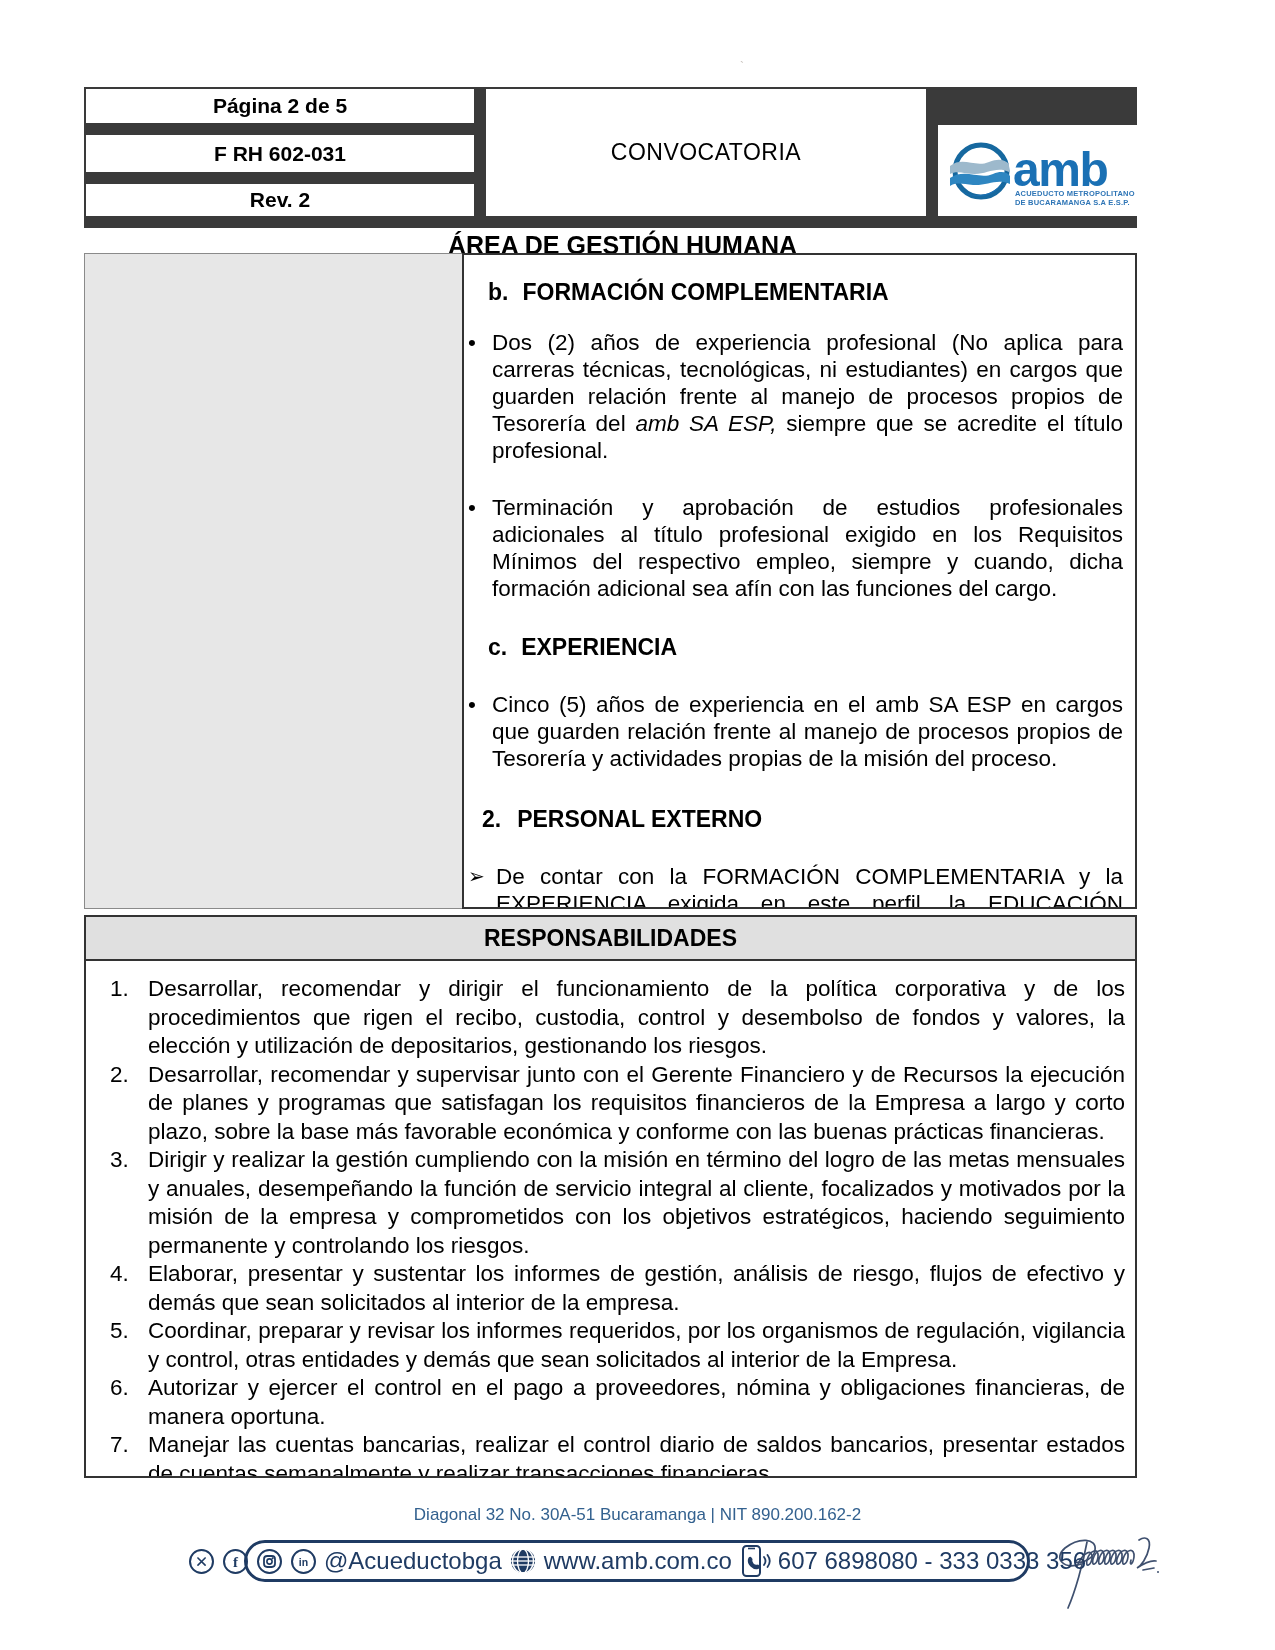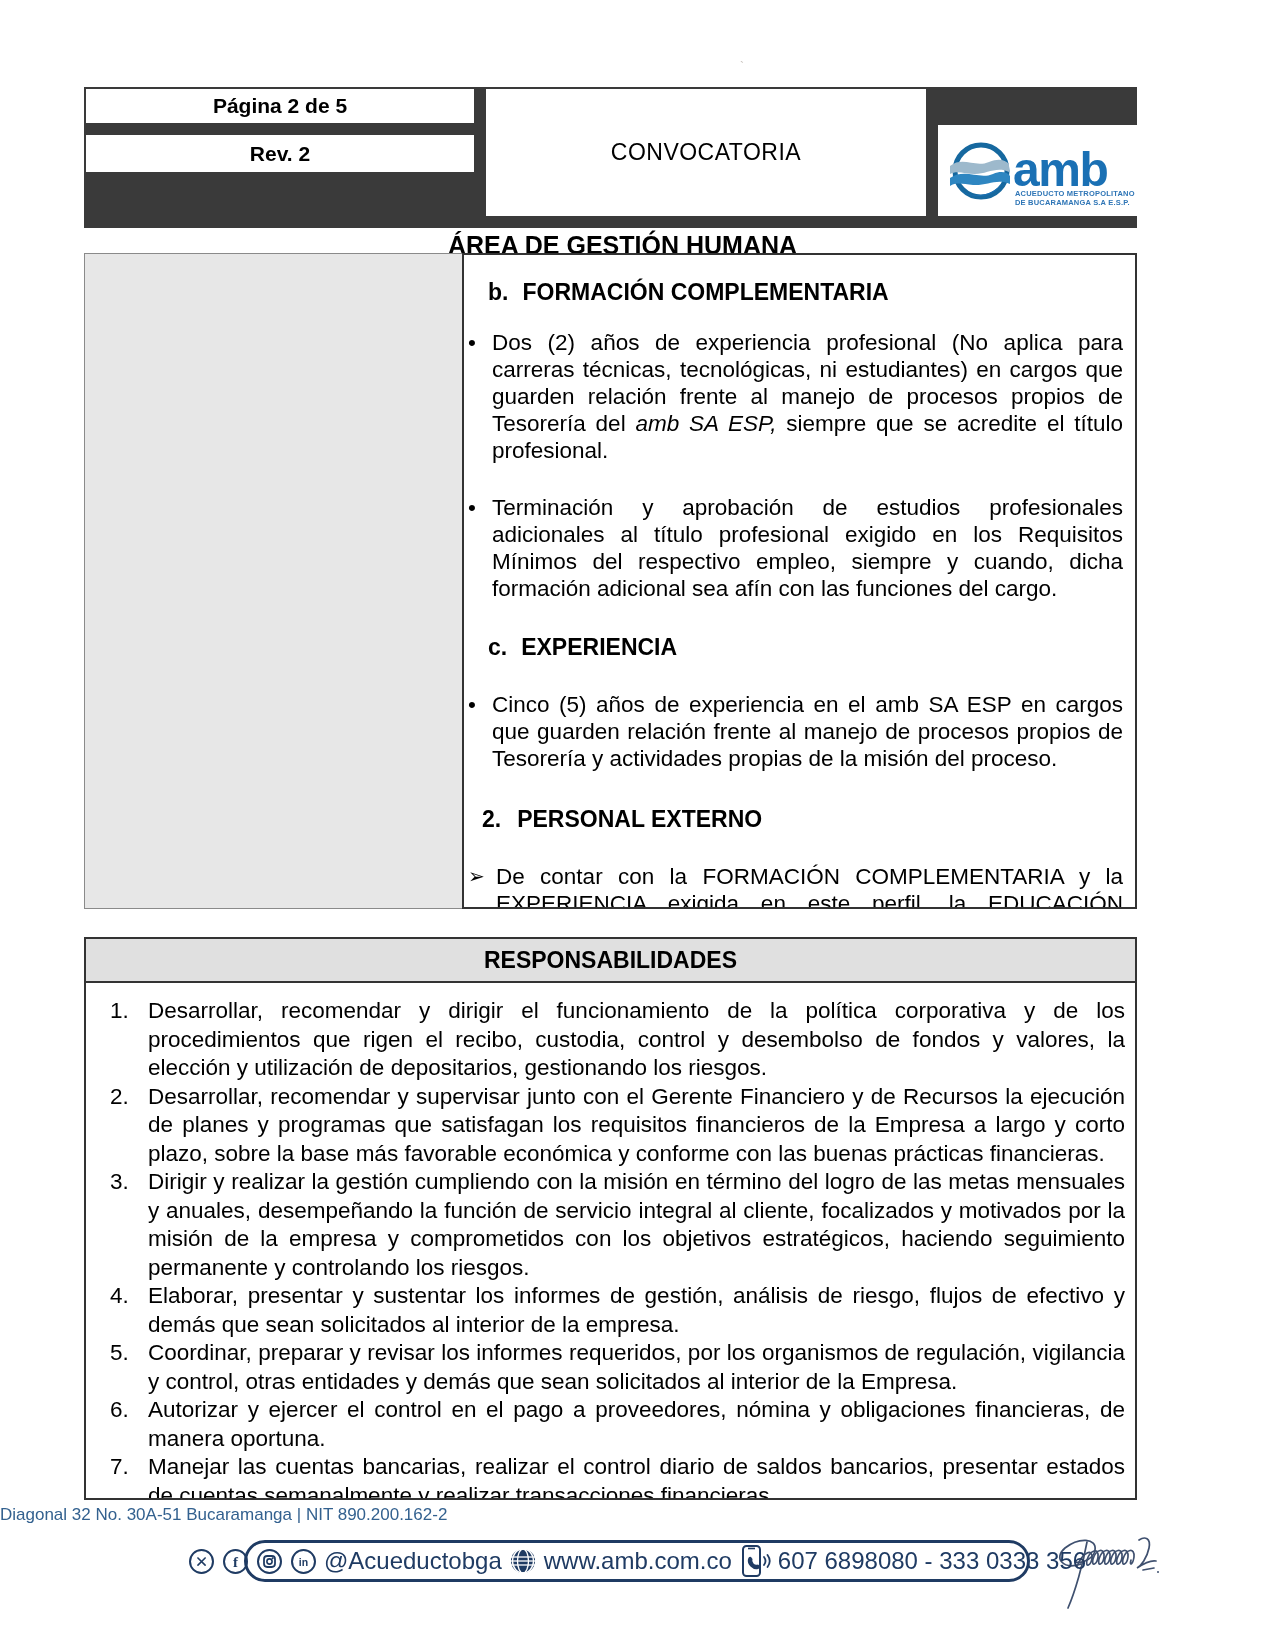--- a/index.html
+++ b/index.html
@@ -28,31 +28,31 @@
       padding:24px 12px 0 2px;overflow:hidden;}
   .sec-head{display:flex;gap:14px;font-weight:bold;font-size:23px;margin:0 0 0 22px;}
   .sec-head.l2{margin-left:16px;gap:16px;}
   .para{display:flex;font-size:22.5px;line-height:27px;margin-top:23px;}
   .para .marker{width:24px;flex:0 0 24px;text-align:left;padding-left:2px;}
   .para.arrow .marker{flex:0 0 28px;font-size:20px;}
   .para .ptext{flex:1;text-align:justify;}
   .gap-lg{margin-top:30px;}
 
   
-  .resp{position:absolute;left:84px;top:937px;width:1053px;box-sizing:border-box;}
+  .resp{position:absolute;left:84px;top:915px;width:1053px;box-sizing:border-box;}
   .resp-head{height:46px;background:#e0e0e0;border:2px solid #333;box-sizing:border-box;
       display:flex;align-items:center;justify-content:center;font-weight:bold;font-size:23px;}
   .resp-body{border:2px solid #333;border-top:none;height:517px;box-sizing:border-box;
       padding:14px 10px 0 24px;overflow:hidden;}
   .ritem{display:flex;font-size:22.5px;line-height:28.5px;}
   .ritem .num{flex:0 0 38px;}
   .ritem .rtext{flex:1;text-align:justify;}
 
   
-  .addr{position:absolute;left:0;top:1505px;width:1275px;
+  .addr{position:absolute;left:0;top:1505px;width:1275px;text-align:center;
       color:#33618f;font-size:17px;}
   .social-bar{position:absolute;left:244px;top:1540px;width:786px;height:42px;
       border:3px solid #1f3b63;border-radius:24px;box-sizing:border-box;
       display:flex;align-items:center;justify-content:center;gap:7px;
       color:#1f3b63;font-size:24px;font-weight:500;white-space:nowrap;}
   .sicon{display:inline-flex;flex:0 0 auto;}
   .signature{position:absolute;left:1035px;top:1512px;}
 
   .amb-caption{fill:#2e75b6;font-size:7.5px;font-weight:bold;letter-spacing:.2px;}
 </style>
@@ -70,20 +70,21 @@
       <svg width="204" height="74" viewBox="0 0 204 74">
         <circle cx="34" cy="37" r="26" fill="#ffffff" stroke="#16689f" stroke-width="5"></circle>
         <path d="M3,32 C16,22 28,34 42,28 C52,24 58,26 62,30 L62,38 C50,32 40,40 28,40 C18,40 10,36 3,40 Z" fill="#9db9cc"></path>
         <path d="M3,44 C18,34 32,46 46,40 C54,36.5 60,38 63,42 L63,50 C50,44 40,52 26,51 C16,50 9,48 3,52 Z" fill="#2e86c1"></path>
         <path d="M14,57 C22,62 34,63 44,58 C50,55 56,50 58,46 C52,56 44,61 34,62 C26,62.5 19,61 14,57 Z" fill="#1a70b4"></path>
         <text x="66" y="52" font-family="Liberation Sans, sans-serif" font-weight="bold" font-size="48" letter-spacing="-1.5" fill="#1a70b4">amb</text>
         <text class="amb-caption" x="68" y="62">ACUEDUCTO METROPOLITANO</text>
         <text class="amb-caption" x="68" y="71">DE BUCARAMANGA S.A E.S.P.</text>
       </svg>
     </div>
+    <div class="hcell hc-small">F RH 602-031</div>
     <div class="hcell hc-small">Rev. 2</div>
     <div class="hcell hc-area">ÁREA DE GESTIÓN HUMANA</div>
   </div>
 
   <div class="content-table">
     <div class="cell-gray"></div>
     <div class="cell-text">
 
       <div class="sec-head">
         <span>b.</span>

